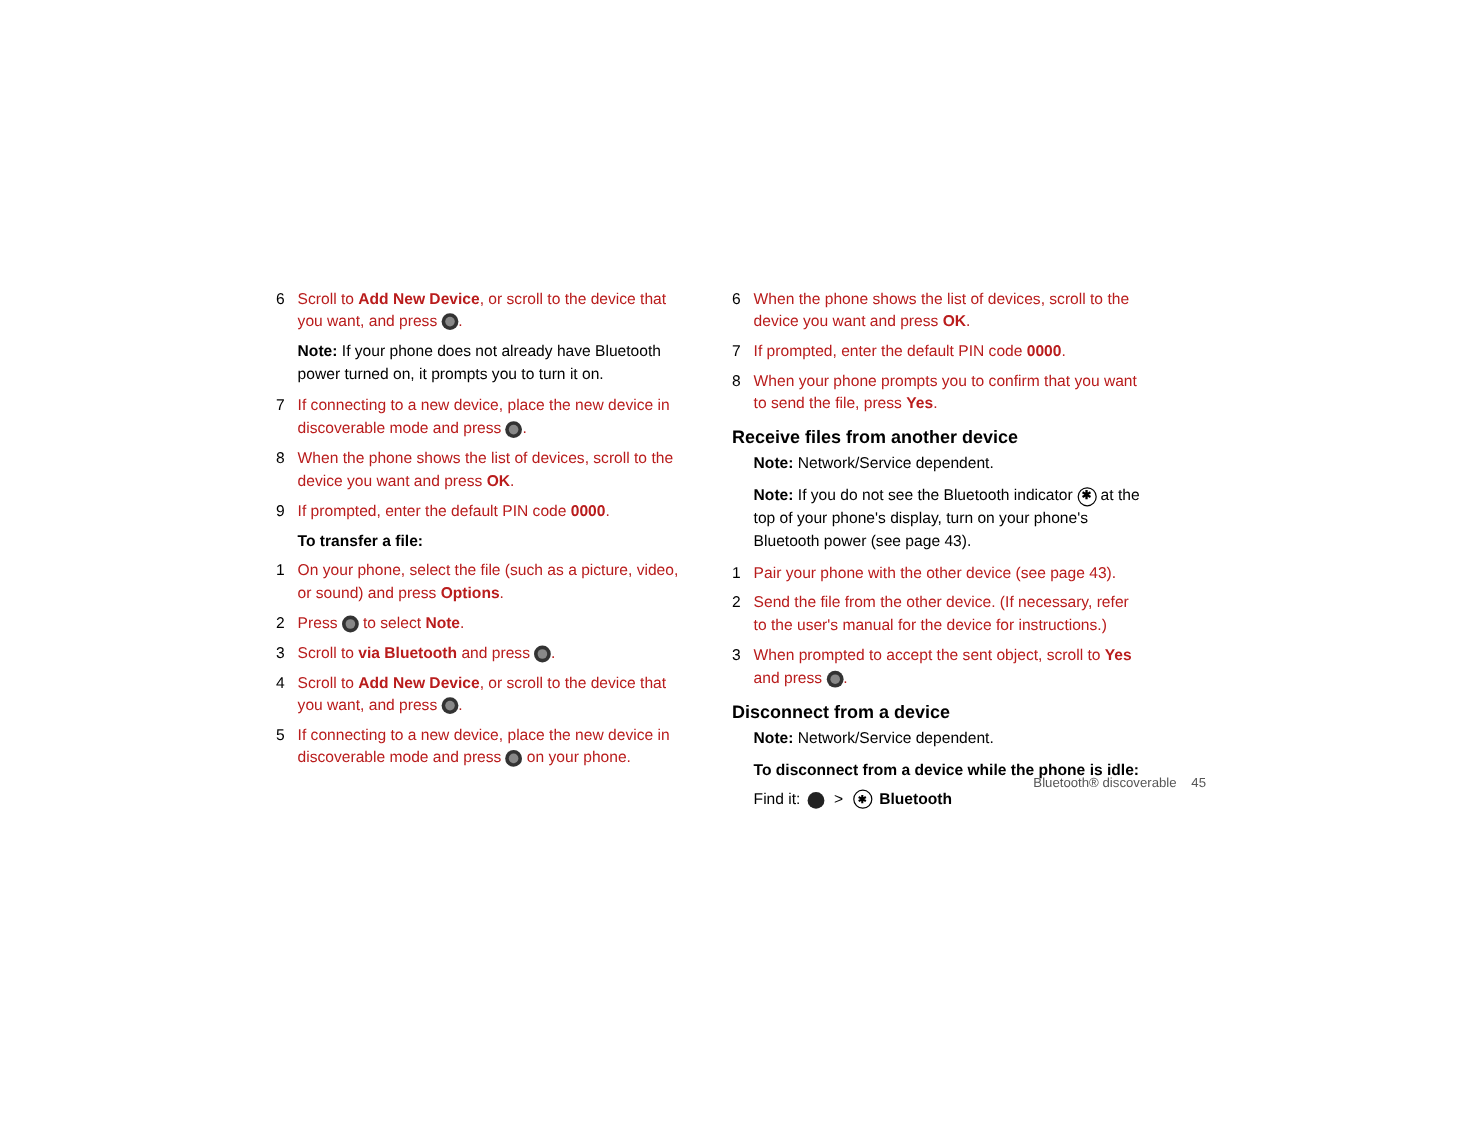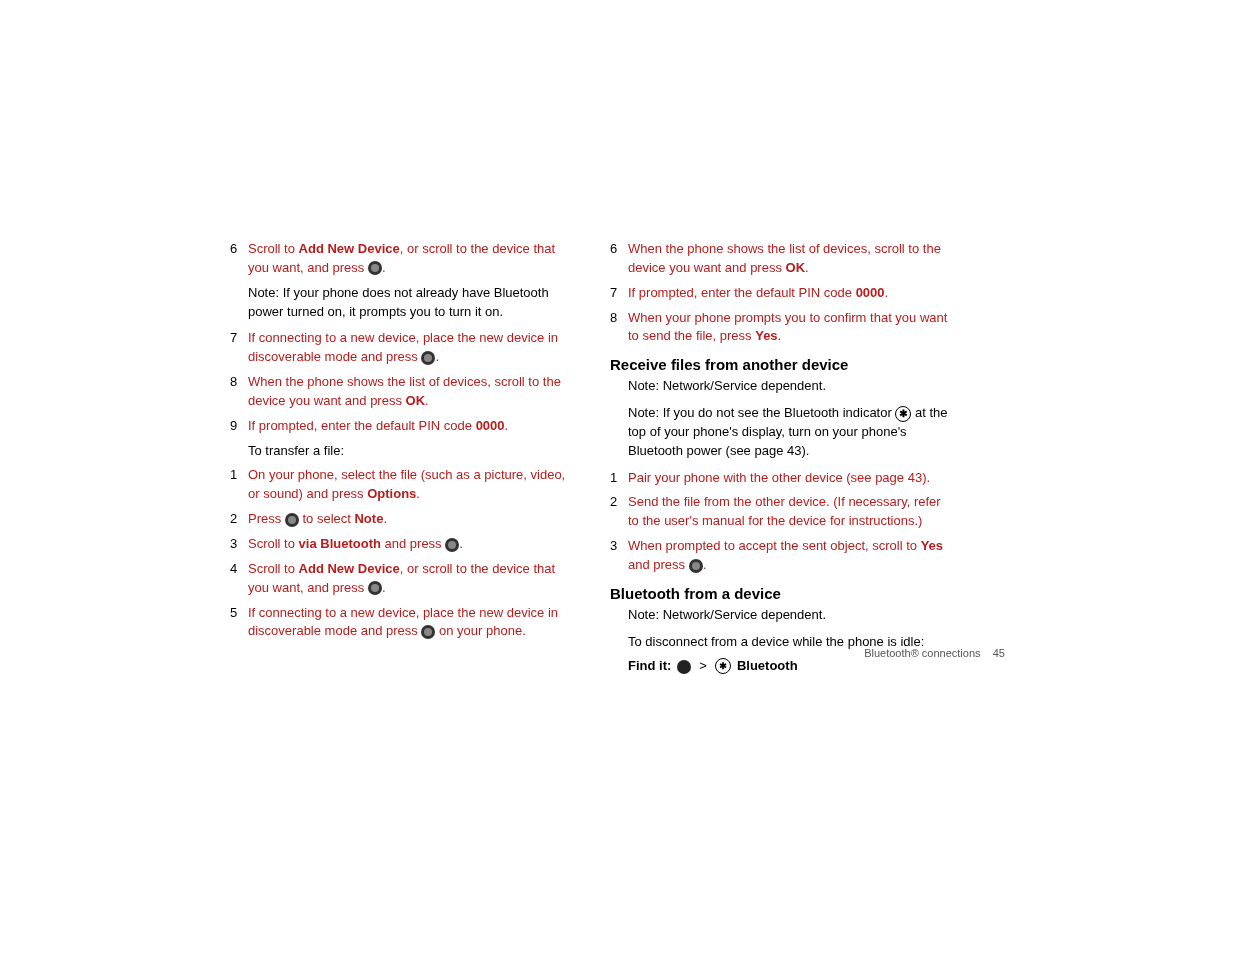--- a/index.html
+++ b/index.html
@@ -72,28 +72,29 @@
     }
 
     .note-block {
       margin-left: 18px;
       margin-bottom: 8px;
       font-size: 13px;
       line-height: 1.45;
     }
 
     .note-block .note-label {
-      font-weight: normal;
+      font-weight: bold;
     }
 
     .plain-text {
       margin-left: 18px;
       margin-bottom: 6px;
       font-size: 13px;
       line-height: 1.45;
+      font-weight: bold;
     }
 
     .section-heading {
       font-size: 15px;
       font-weight: bold;
       margin-bottom: 4px;
       margin-top: 10px;
       color: #000;
     }
 
@@ -157,21 +158,21 @@
     }
 
     .find-it-line {
       display: flex;
       align-items: center;
       gap: 2px;
       margin-top: 4px;
     }
 
     .find-label {
-      font-weight: bold;
+      font-weight: normal;
       font-size: 13px;
     }
   </style>
 </head>
 <body>
 
 <div class="page">
   <div class="content-area">
 
     <div class="left-column">
@@ -294,21 +295,21 @@
       </div>
 
       <div class="step-item">
         <span class="step-num">3</span>
         <span class="step-content">
           When prompted to accept the sent object, scroll to <b>Yes</b> and press <span class="icon-circle"></span>.
         </span>
       </div>
 
 
-      <div class="section-heading">Bluetooth from a device</div>
+      <div class="section-heading">Disconnect from a device</div>
 
       <div class="note-block">
         <span class="note-label">Note:</span><span> Network/Service dependent.</span>
       </div>
 
       <div class="plain-text">To disconnect from a device while the phone is idle:</div>
 
       <div class="find-it-line" style="margin-left:18px;">
         <span class="find-label">Find it:</span>
         <span style="margin: 0 4px;">
@@ -318,15 +319,15 @@
         <span style="margin: 0 4px;">
           <span class="icon-bt" style="font-size:9px;">✱</span>
         </span>
         <b>Bluetooth</b>
       </div>
 
     </div>
   </div>
 
   <div class="footer-text">
-    <span>Bluetooth® connections</span>&nbsp;&nbsp;&nbsp;&nbsp;<span>45</span>
+    <span>Bluetooth® discoverable</span>&nbsp;&nbsp;&nbsp;&nbsp;<span>45</span>
   </div>
 </div>
 
 </body></html>

